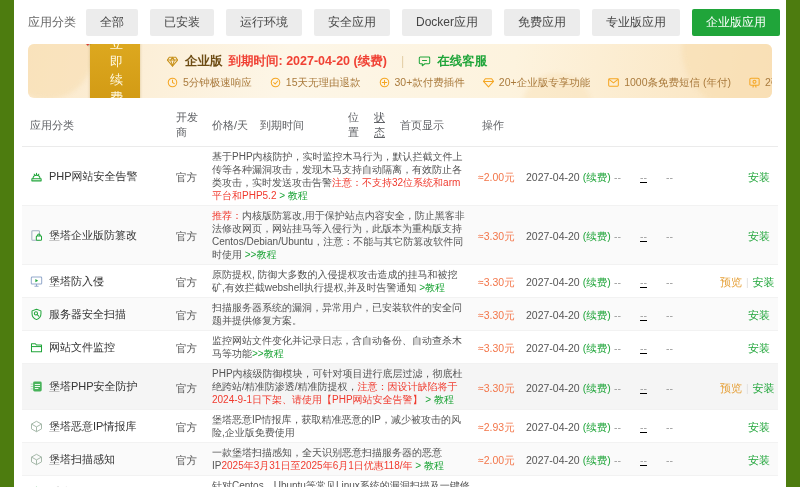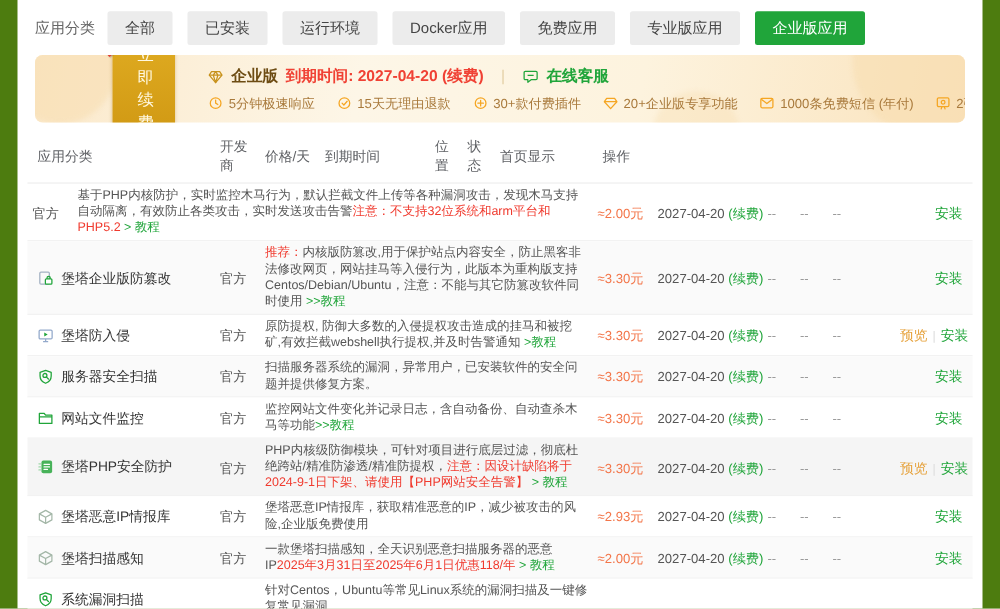--- a/index.html
+++ b/index.html
@@ -49,21 +49,21 @@
   .trow{display:flex;align-items:center;border-bottom:1px solid #f2f2f2;padding:3px 0;background:#fff;}
   .trow.alt{background:#fafafa;}
   .trow.hl{background:#f5f5f5;}
   .cell{padding:0 4px;}
   .c-name{width:150px;display:flex;align-items:center;gap:6px;padding-left:8px;}
   .c-vendor{width:36px;}
   .c-desc{flex:1;min-width:0;}
   .c-price{width:48px;}
   .c-expire{width:88px;white-space:nowrap;}
   .c-loc{width:26px;}
-  .c-status{width:26px;}
+  .c-status{width:26px;text-decoration:underline;}
   .c-home{width:54px;}
   .c-act{width:62px;text-align:right;padding-right:8px;white-space:nowrap;}
   .app-name{font-size:11px;color:#333;}
   .vendor{font-size:10.5px;color:#555;}
   .desc{font-size:10px;line-height:13px;color:#555;}
   .desc .r{color:var(--red-text);}
   .desc .g{color:var(--green);cursor:pointer;}
   .price{font-size:10.5px;color:var(--price-orange);}
   .edate{font-size:10.5px;color:#555;}
   .erenew{font-size:10.5px;color:var(--green);cursor:pointer;}
@@ -78,20 +78,21 @@
 
 <div class="page">
   <div class="app">
 
     <div class="catbar">
       <span class="catlabel">应用分类</span>
       <div class="tabs" id="tabs">
           <span class="tab">全部</span>
           <span class="tab">已安装</span>
           <span class="tab">运行环境</span>
+          <span class="tab">安全应用</span>
           <span class="tab">Docker应用</span>
           <span class="tab">免费应用</span>
           <span class="tab">专业版应用</span>
           <span class="tab active">企业版应用</span>
         </div>
     </div>
 
     <div class="banner">
       <div class="blob b1"></div>
       <div class="blob b2"></div>
@@ -203,20 +204,32 @@
         <span class="cell c-vendor">开发商</span>
         <span class="cell c-price">价格/天</span>
         <span class="cell c-expire">到期时间</span>
         <span class="cell c-loc">位置</span>
         <span class="cell c-status">状态</span>
         <span class="cell c-home">首页显示</span>
         <span class="cell c-act">操作</span>
       </div>
       <div id="tbody">
           <div class="trow">
+            <div class="cell c-name">
+              <span class="icon">
+                <svg viewBox="0 0 14 14">
+                  <g fill="none" stroke="#20a53a" stroke-width="1.1" stroke-linejoin="round" stroke-linecap="round">
+                    <path d="M3.2 9.5a3.8 3.8 0 0 1 7.6 0"></path>
+                    <path d="M2 9.5h10v2.2H2z"></path>
+                    <path d="M7 3.6V5M4.5 4.5l.8.9M9.5 4.5l-.8.9"></path>
+                  </g>
+                </svg>
+              </span>
+              <span class="app-name">PHP网站安全告警</span>
+            </div>
             <div class="cell c-vendor"><span class="vendor">官方</span></div>
             <div class="cell c-desc desc"><span class="n">基于PHP内核防护，实时监控木马行为，默认拦截文件上传等各种漏洞攻击，发现木马支持自动隔离，有效防止各类攻击，实时发送攻击告警</span><span class="r">注意：不支持32位系统和arm平台和PHP5.2</span><span class="g"> &gt; 教程</span></div>
             <div class="cell c-price"><span class="price">≈2.00元</span></div>
             <div class="cell c-expire"><span class="edate">2027-04-20 </span><span class="erenew">(续费)</span></div>
             <div class="cell c-loc"><span class="dash">--</span></div>
             <div class="cell c-status"><span class="dash">--</span></div>
             <div class="cell c-home"><span class="dash">--</span></div>
             <div class="cell c-act"><span class="alink install">安装</span></div>
           </div>
           <div class="trow alt">

